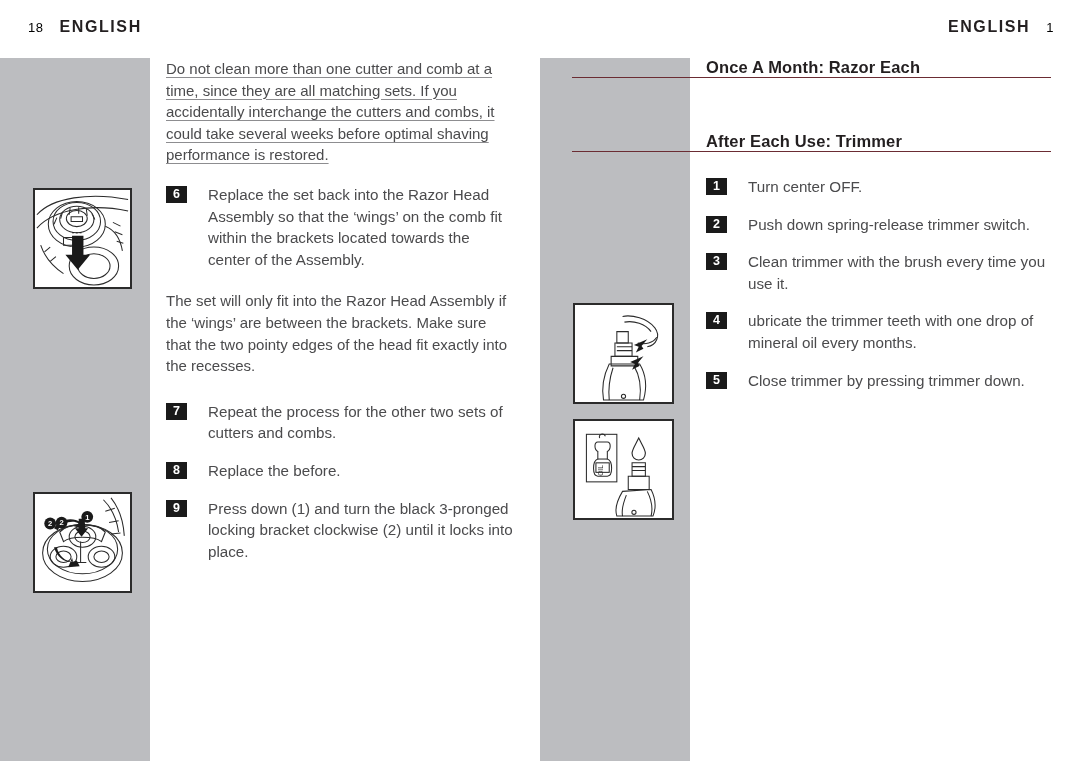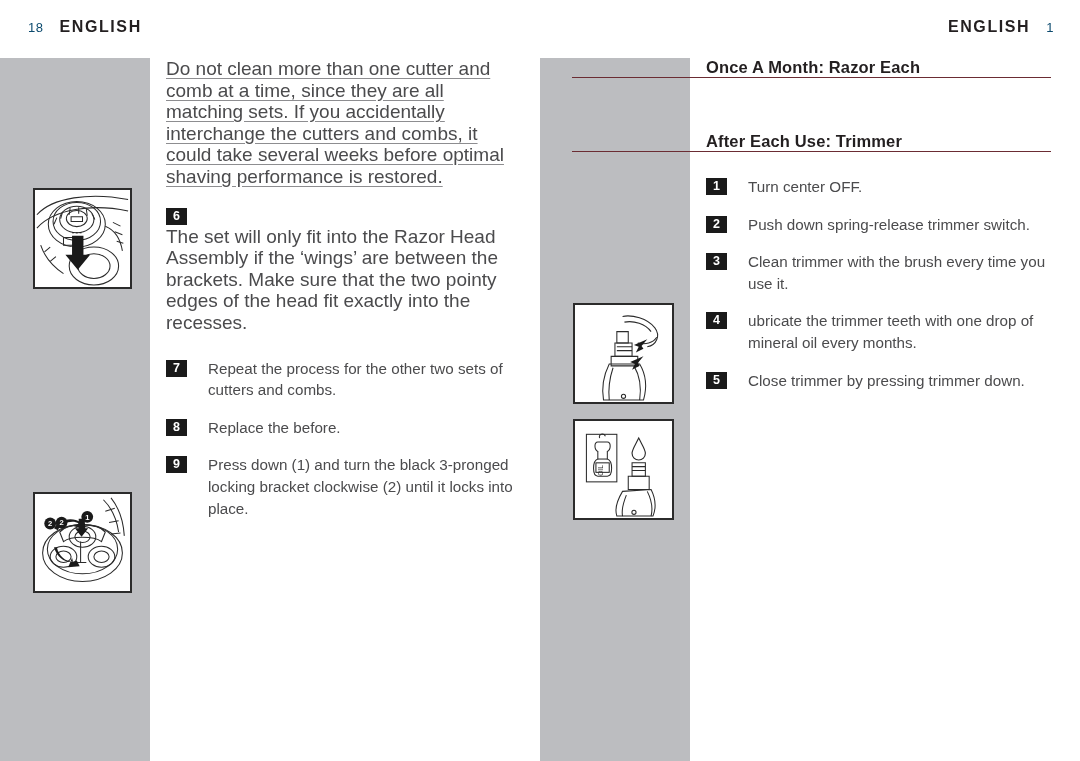--- a/index.html
+++ b/index.html
@@ -34,21 +34,21 @@
     font-weight: bold;
     font-size: 16px;
     letter-spacing: 1.6px;
     color: #231f20;
     z-index: 5;
   }
   .runhead .folio {
     font-weight: normal;
     font-size: 13px;
     letter-spacing: 0.5px;
-    color: #0c4a6e;
+    color: #000000;
   }
   .runhead-left  { left: 28px; }
   .runhead-right { right: 26px; }
   .runhead-left .folio  { margin-right: 16px; }
   .runhead-right .folio { margin-left: 16px; }
 
   
   .col {
     position: absolute;
     top: 58px;
@@ -70,21 +70,21 @@
     position: absolute;
     left: -134px;
     width: 479px;
     height: 1.4px;
     background: #6b2c33;
   }
 
   
   p.body {
     margin: 0;
-    font-size: 19px;
+    font-size: 15px;
     line-height: 21.6px;
     color: #4b4b4d;
   }
   p.body.under span {
     text-decoration: underline;
     text-decoration-color: #8d8d90;
     text-underline-offset: 2.5px;
   }
 
   
@@ -272,20 +272,21 @@
 
   <p class="body under">
     <span>Do not clean more than one cutter and comb at a time, since they are all matching sets. If you accidentally interchange the cutters and combs, it could take several weeks before optimal shaving performance is restored.</span>
   </p>
 
   <div class="sp-18"></div>
 
   <ol class="steps">
     <li>
       <span class="num">6</span>
+      <span>Replace the set back into the Razor Head Assembly so that the ‘wings’ on the comb fit within the brackets located towards the center of the Assembly.</span>
     </li>
   </ol>
 
   <div class="sp-20"></div>
 
   <p class="body">The set will only fit into the Razor Head Assembly if the ‘wings’ are between the brackets. Make sure that the two pointy edges of the head fit exactly into the recesses.</p>
 
   <div class="sp-24"></div>
 
   <ol class="steps">

